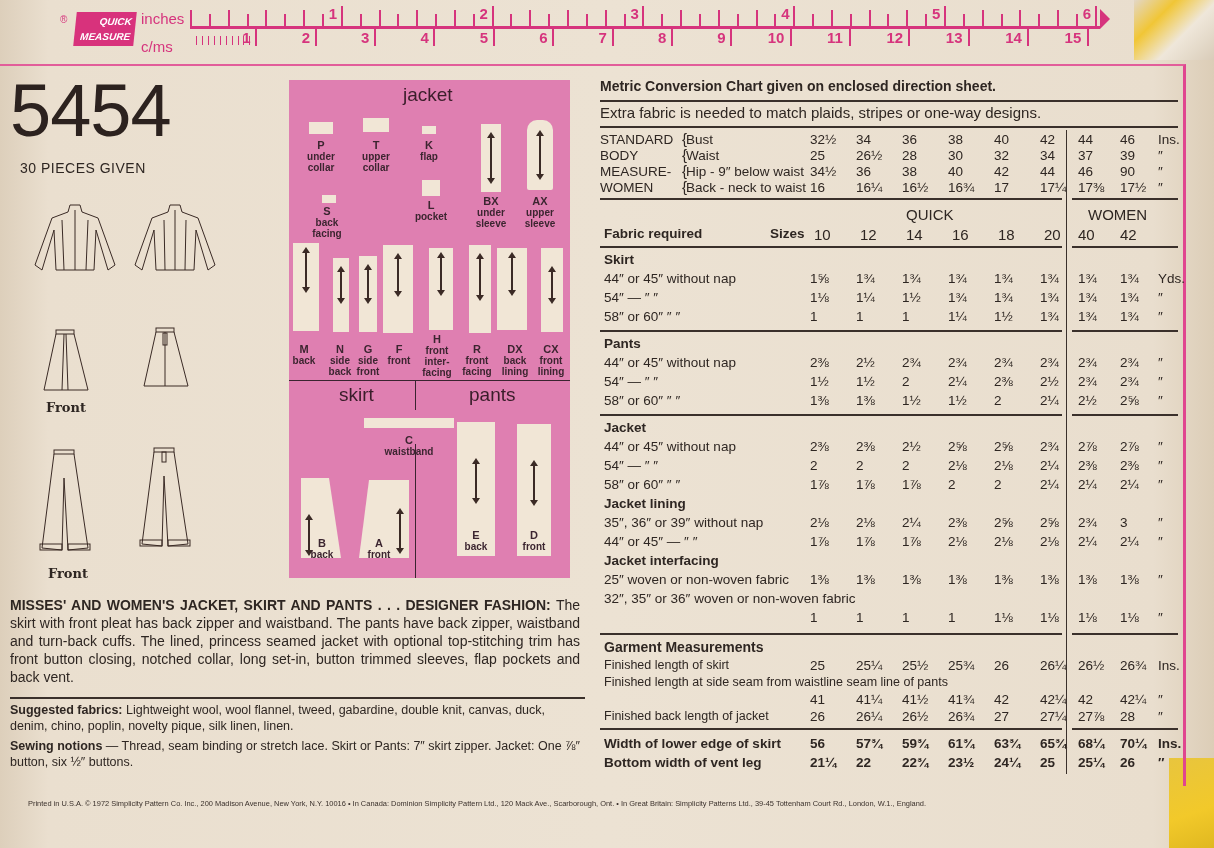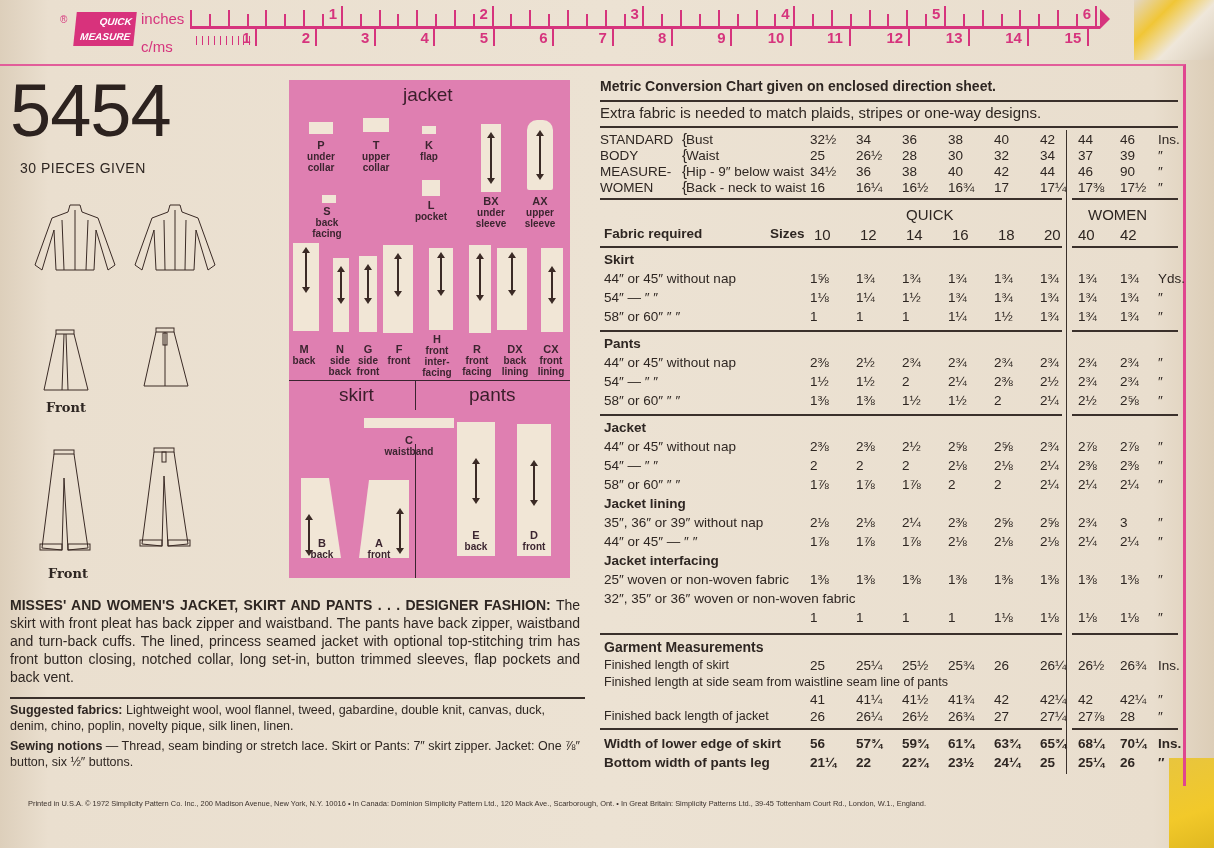--- a/index.html
+++ b/index.html
@@ -604,21 +604,21 @@
         <div class="cell bold" style="left: 4px; top: 662px;">Width of lower edge of skirt</div>
         <div class="cell bold" style="left: 210px; top: 662px;">56</div>
         <div class="cell bold" style="left: 256px; top: 662px;">57¾</div>
         <div class="cell bold" style="left: 302px; top: 662px;">59¾</div>
         <div class="cell bold" style="left: 348px; top: 662px;">61¾</div>
         <div class="cell bold" style="left: 394px; top: 662px;">63¾</div>
         <div class="cell bold" style="left: 440px; top: 662px;">65¾</div>
         <div class="cell bold" style="left: 478px; top: 662px;">68¼</div>
         <div class="cell bold" style="left: 520px; top: 662px;">70¼</div>
         <div class="cell bold" style="left: 558px; top: 662px;">Ins.</div>
-        <div class="cell bold" style="left: 4px; top: 681px;">Bottom width of pants leg</div>
+        <div class="cell bold" style="left: 4px; top: 681px;">Bottom width of vent leg</div>
         <div class="cell bold" style="left: 210px; top: 681px;">21¼</div>
         <div class="cell bold" style="left: 256px; top: 681px;">22</div>
         <div class="cell bold" style="left: 302px; top: 681px;">22¾</div>
         <div class="cell bold" style="left: 348px; top: 681px;">23½</div>
         <div class="cell bold" style="left: 394px; top: 681px;">24¼</div>
         <div class="cell bold" style="left: 440px; top: 681px;">25</div>
         <div class="cell bold" style="left: 478px; top: 681px;">25¼</div>
         <div class="cell bold" style="left: 520px; top: 681px;">26</div>
         <div class="cell bold" style="left: 558px; top: 681px;">″</div>
         <div class="vr" style="left: 466px; top: 56px; height: 644px;"></div>

